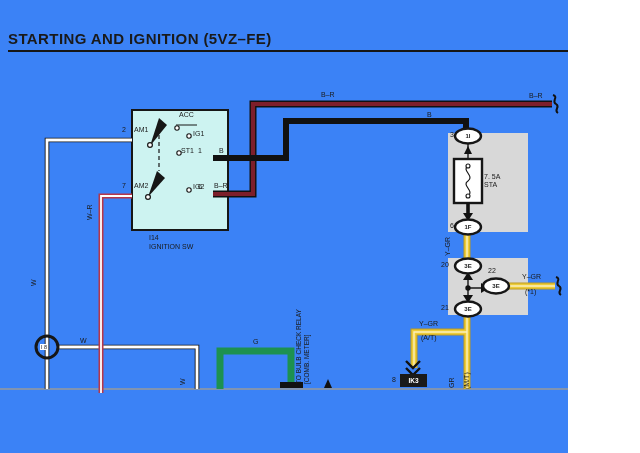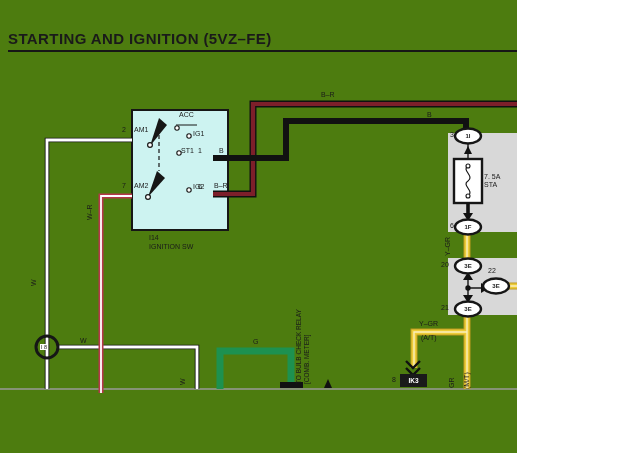--- a/index.html
+++ b/index.html
@@ -1,16 +1,16 @@
 <!DOCTYPE html>
 <html><head>
 <meta charset="utf-8">
 <style>
   html,body{margin:0;padding:0;background:#ffffff;}
-  #stage{position:relative;width:517px;height:453px;background:#4d7c0f;overflow:hidden;
+  #stage{position:relative;width:568px;height:453px;background:#3b82f6;overflow:hidden;
          font-family:"Liberation Sans",sans-serif;color:#1a1a1a;}
   #wires{position:absolute;left:0;top:0;z-index:1;}
   .lbl{position:absolute;z-index:3;font-size:7px;line-height:8px;white-space:nowrap;color:#1a1a1a;}
   .vtext{transform-origin:0 100%;transform:rotate(-90deg);}
   .ctr{text-align:center;}
   .oval-code{font-size:6px;font-weight:bold;letter-spacing:0;}
   .tiny{font-size:5.5px;line-height:6px;background:#fff;padding:0 1px;}
   .title{font-size:15px;font-weight:bold;letter-spacing:.4px;line-height:18px;}
   .rule{position:absolute;left:8px;top:50px;width:622px;height:2px;background:#161616;z-index:3;}
   .ikt{color:#ffffff;font-size:6.5px;font-weight:bold;line-height:13px;}

